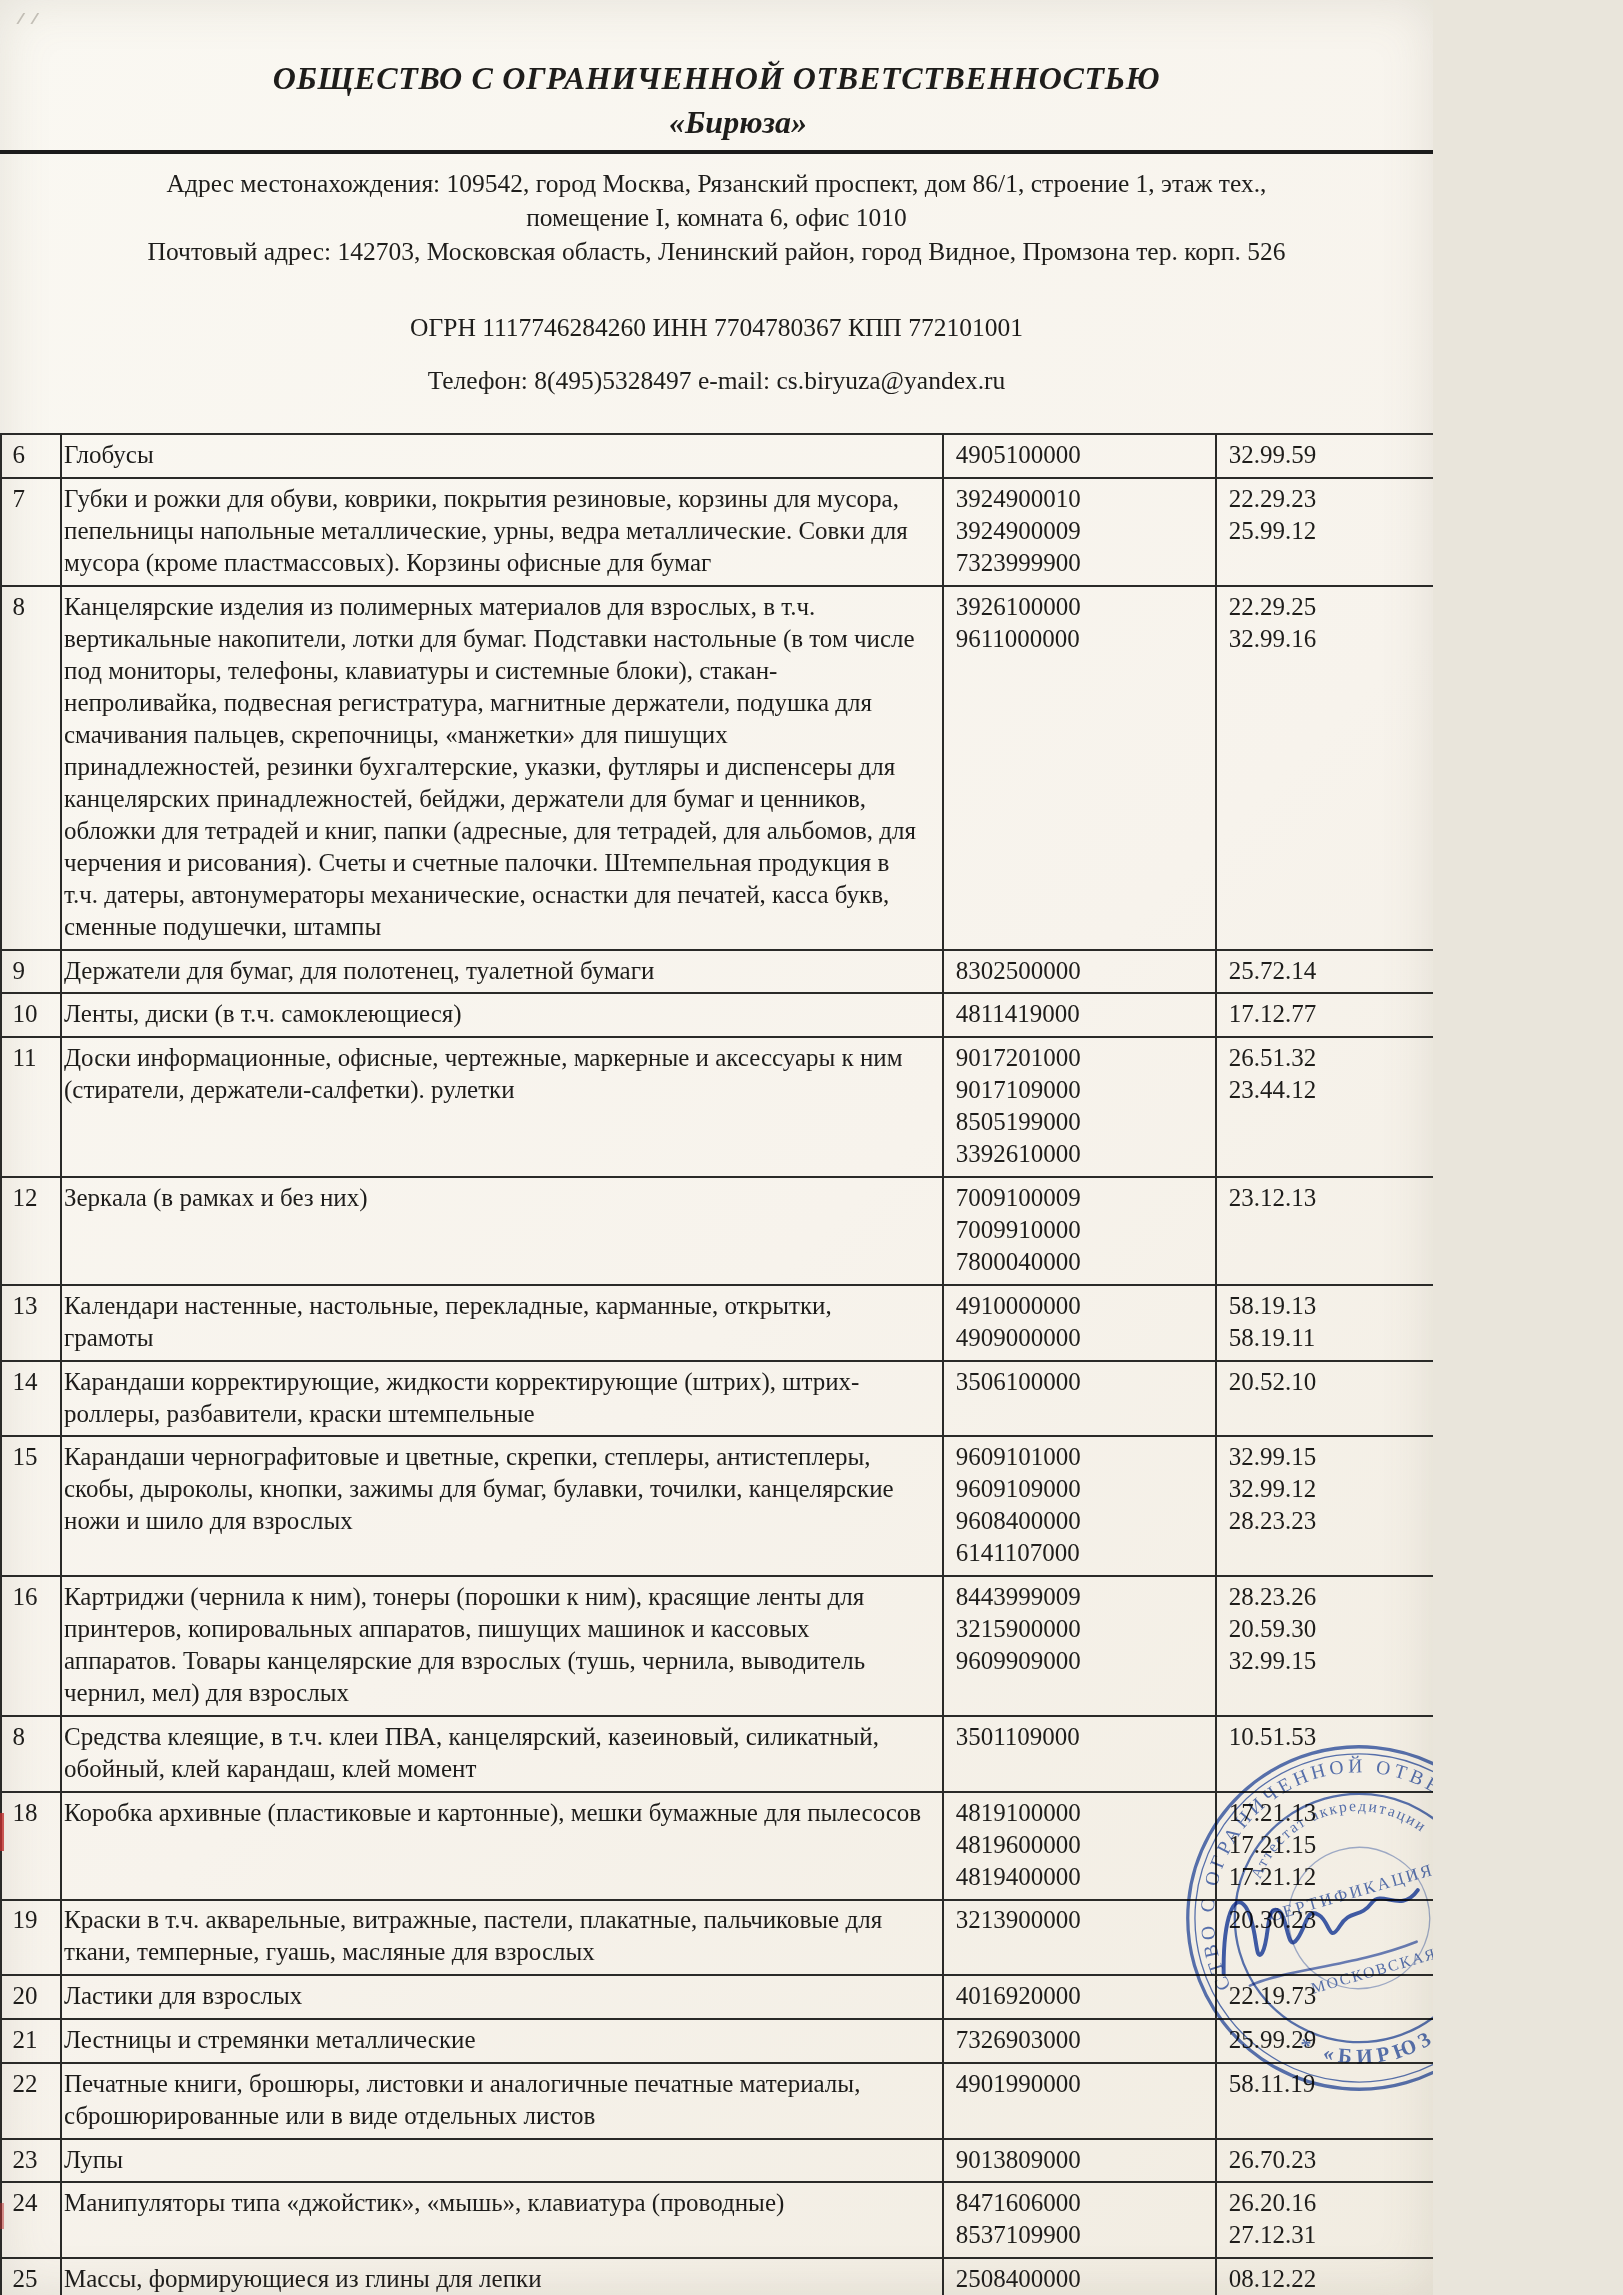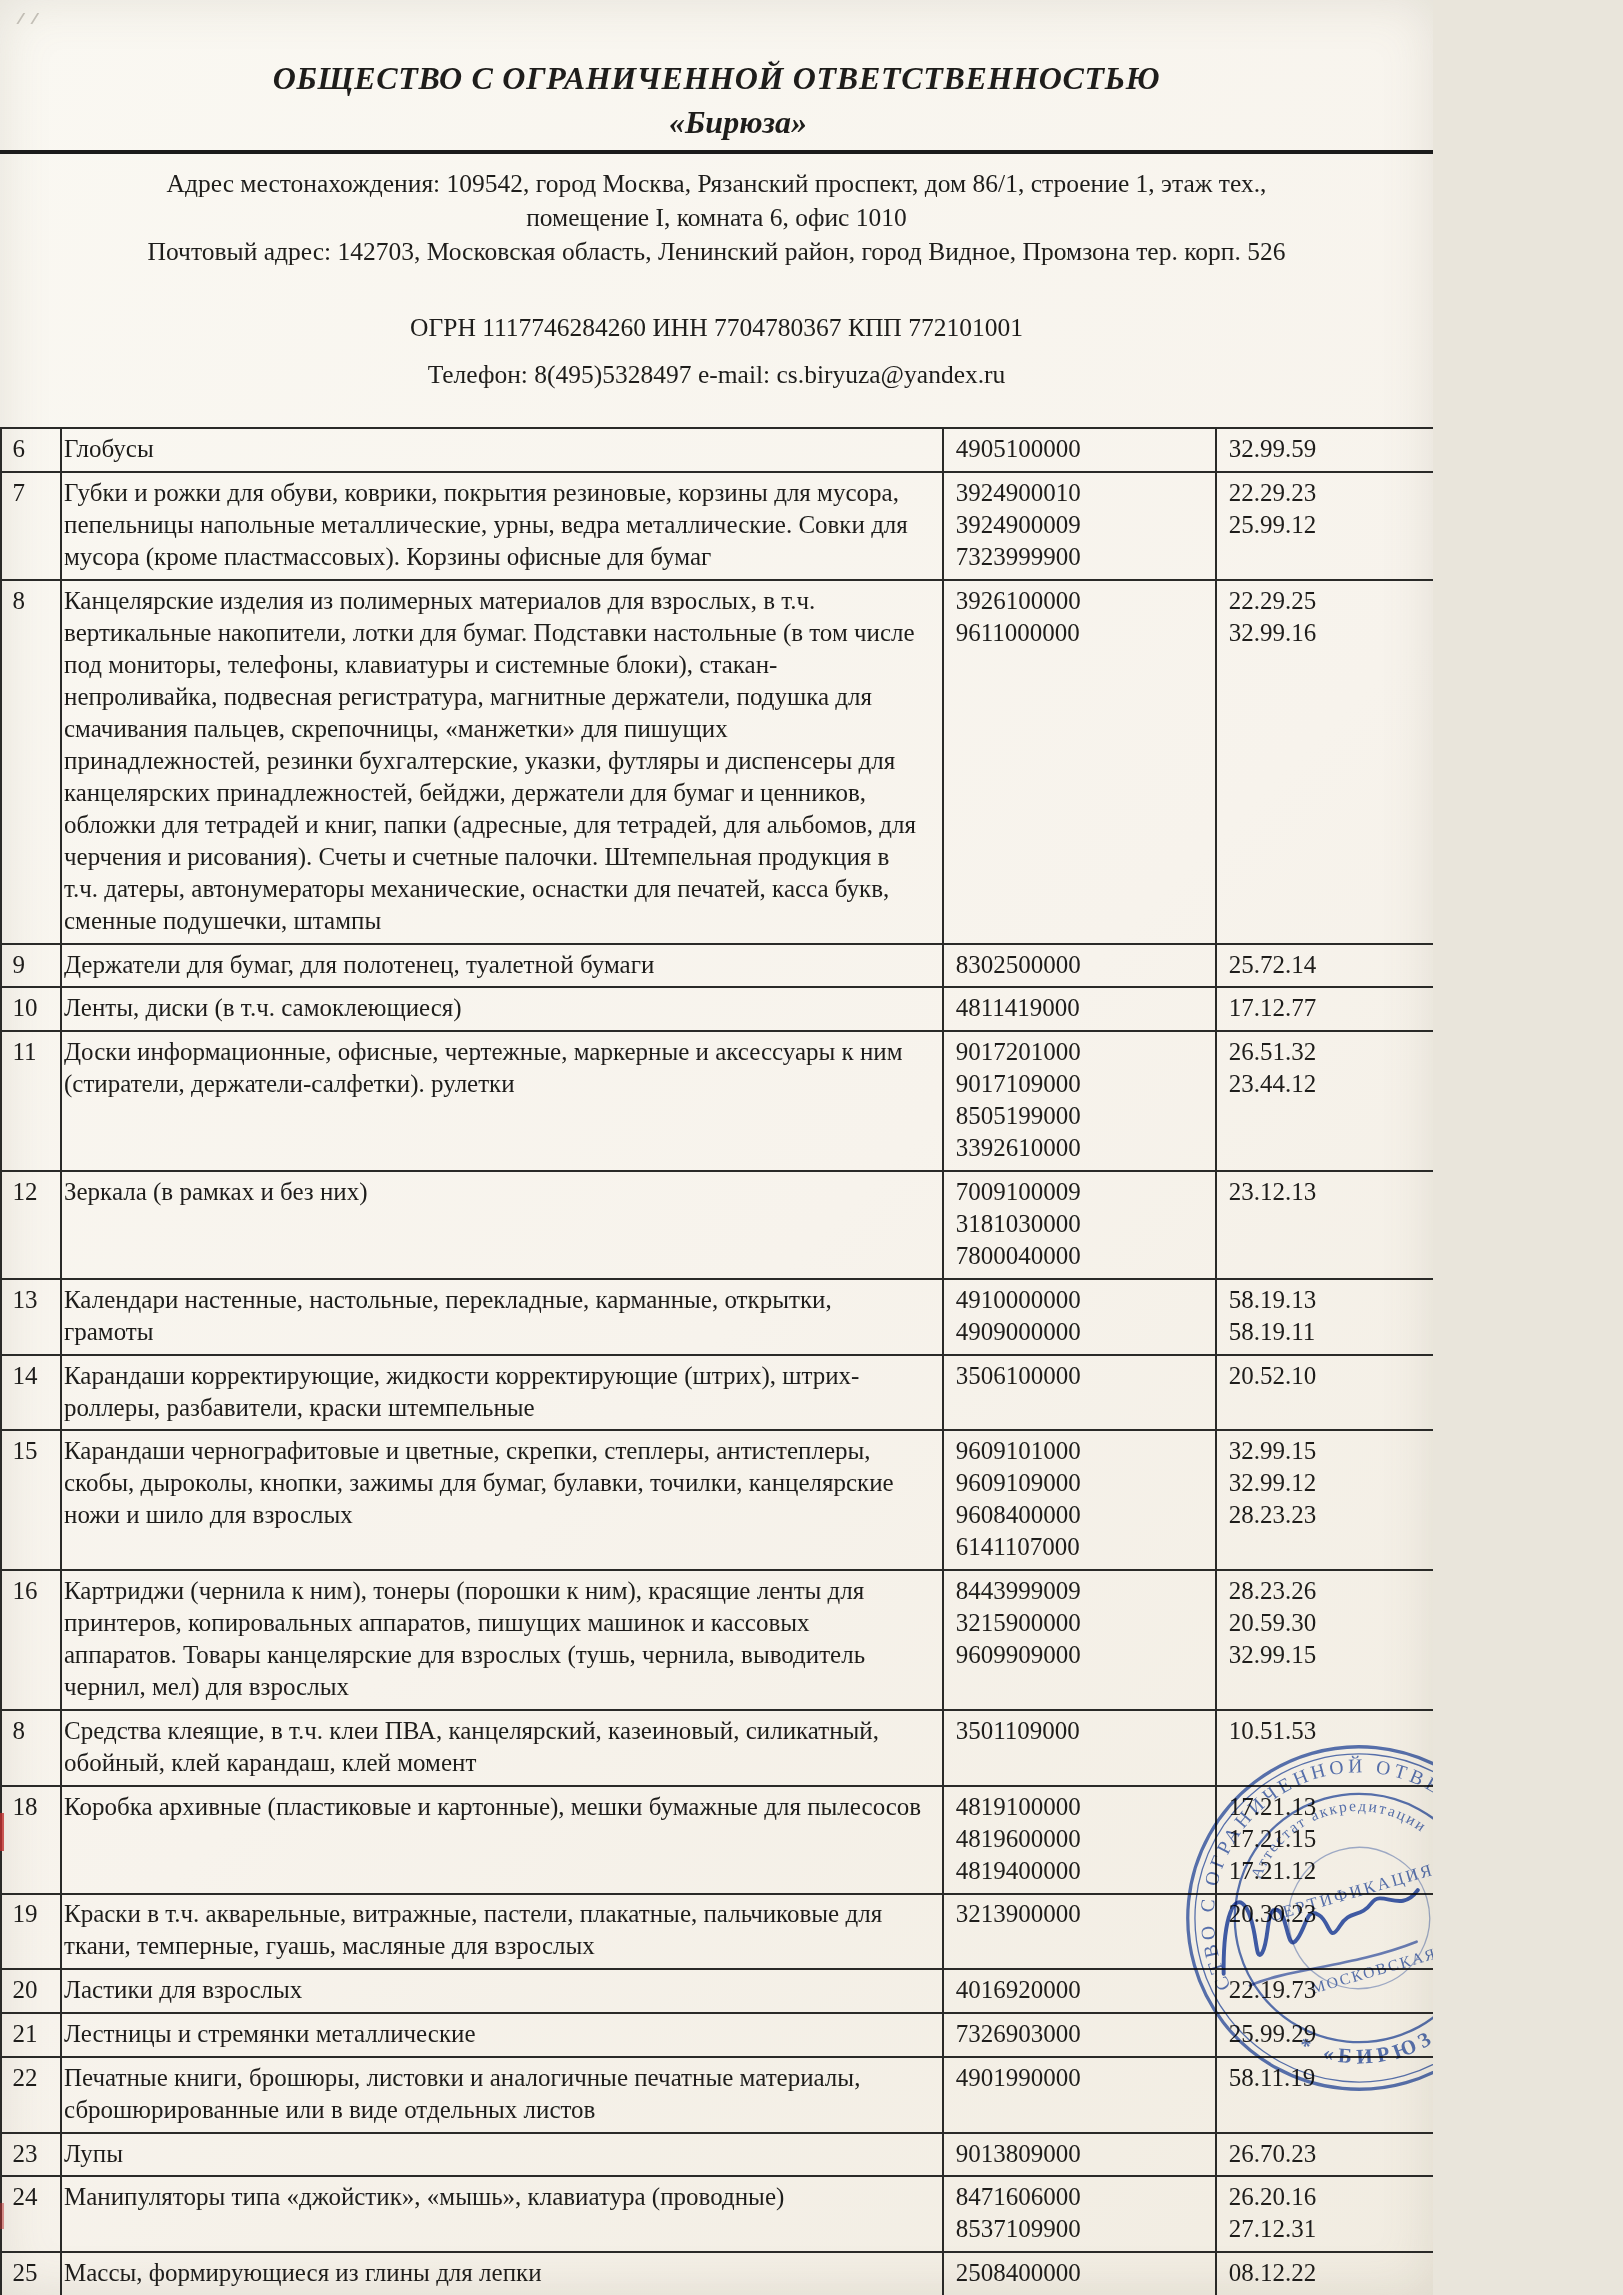--- a/index.html
+++ b/index.html
@@ -16,21 +16,21 @@
   .page::after{
     content:""; position:absolute; inset:0; pointer-events:none;
     box-shadow:inset 0 0 52px rgba(120,110,88,.16);
   }
   .header { text-align:center; padding-top:60px; position:relative; z-index:2; }
   .title1 { font-size:32px; font-weight:bold; font-style:italic; letter-spacing:0.7px; }
   .title2 { font-size:32px; font-weight:bold; font-style:italic; margin-top:6.5px;padding-left:43px; }
   .rule   { height:3.9px; background:#1b1b1b; margin:9.2px auto 13px; width:1562px; }
   .addr, .reg, .contact { font-size:25.5px; line-height:1.34; }
   .reg { margin-top:42px; }
-  .contact { margin-top:13px; }
+  .contact { margin-top:19px; }
 
   table.items {
     border-collapse:collapse; table-layout:fixed;
     margin:35px auto 0; width:1443px; position:relative; z-index:2;
   }
   td {
     border:2px solid #2a2a28; vertical-align:top;
     font-size:25px; line-height:1.28; padding:3.9px 7.9px 5.9px;
     word-wrap:break-word;
   }
@@ -157,21 +157,21 @@
           <td class="col-okpd">
             <div>26.51.32</div>
             <div>23.44.12</div>
           </td>
         </tr>
         <tr>
           <td class="col-num">12</td>
           <td class="col-desc">Зеркала (в рамках и без них)</td>
           <td class="col-codes">
             <div>7009100009</div>
-            <div>3181030000</div>
+            <div>7009910000</div>
             <div>7800040000</div>
           </td>
           <td class="col-okpd">
             <div>23.12.13</div>
           </td>
         </tr>
         <tr>
           <td class="col-num">13</td>
           <td class="col-desc">Календари настенные, настольные, перекладные, карманные, открытки, грамоты</td>
           <td class="col-codes">

